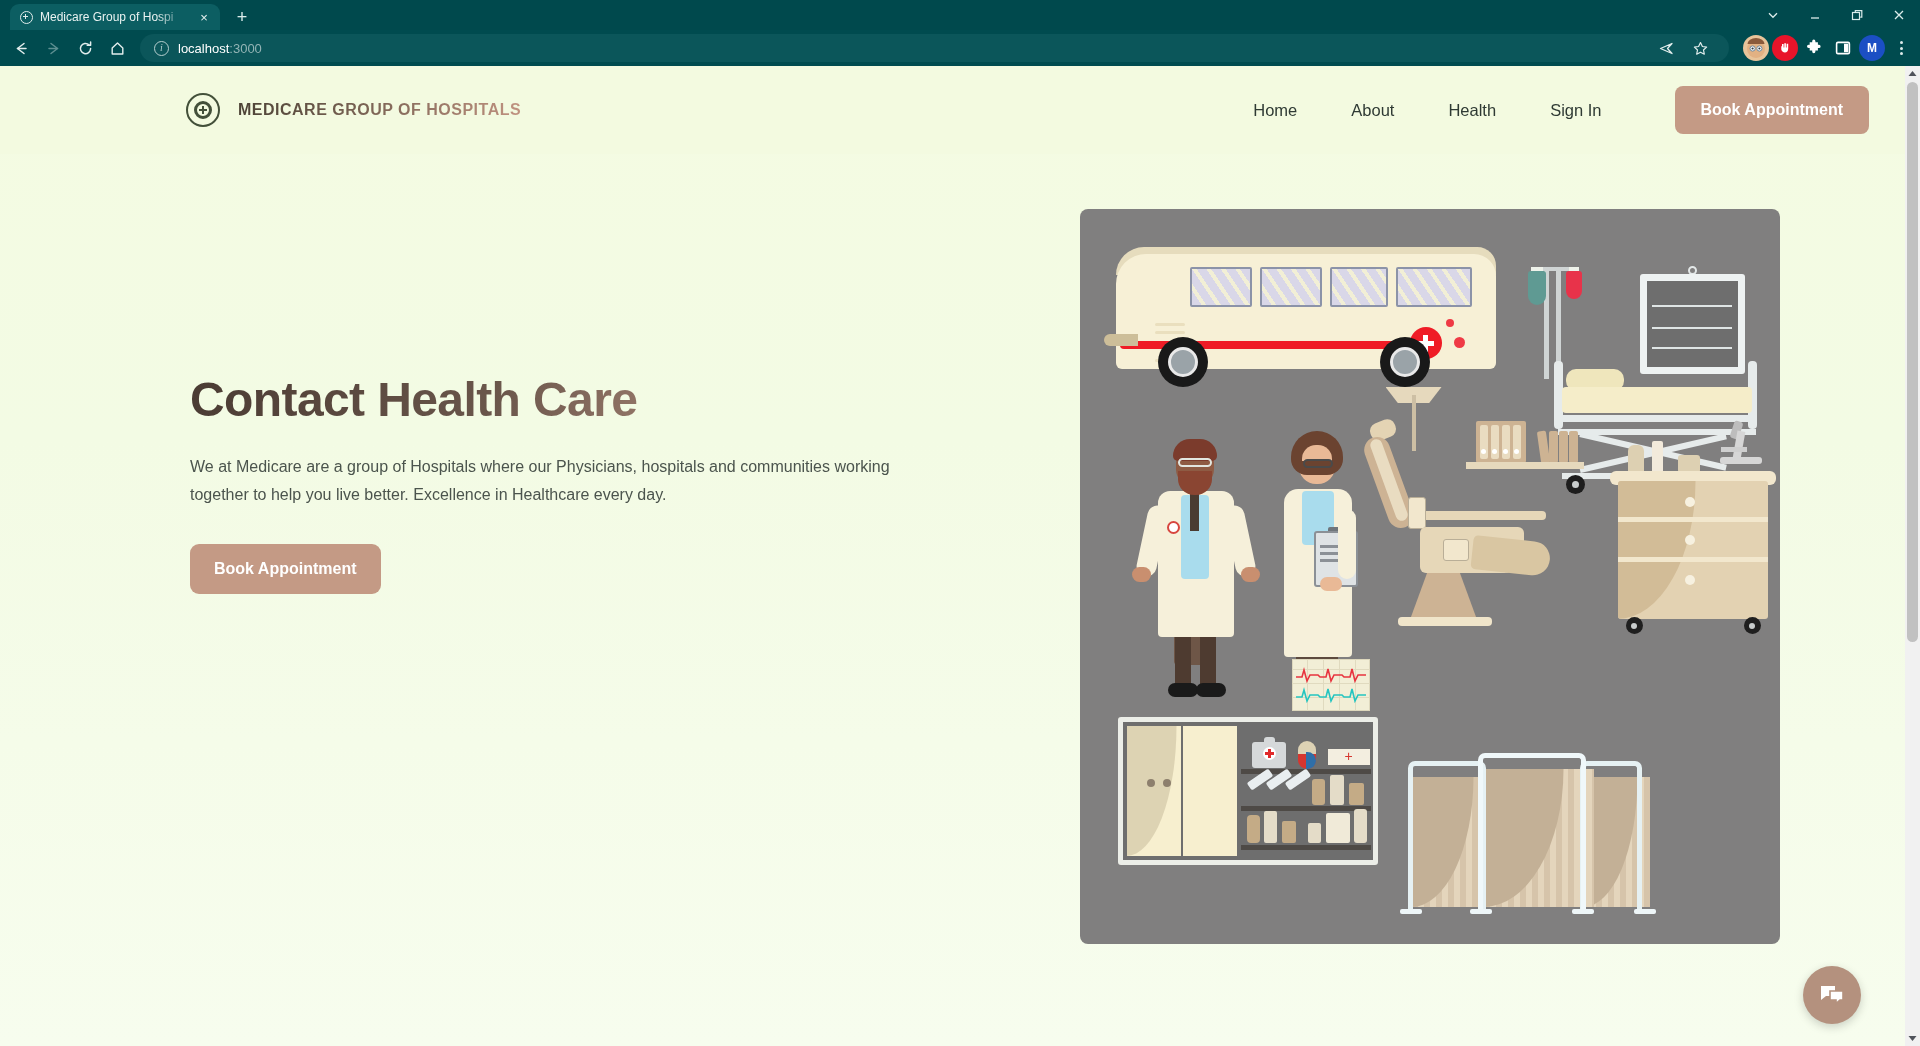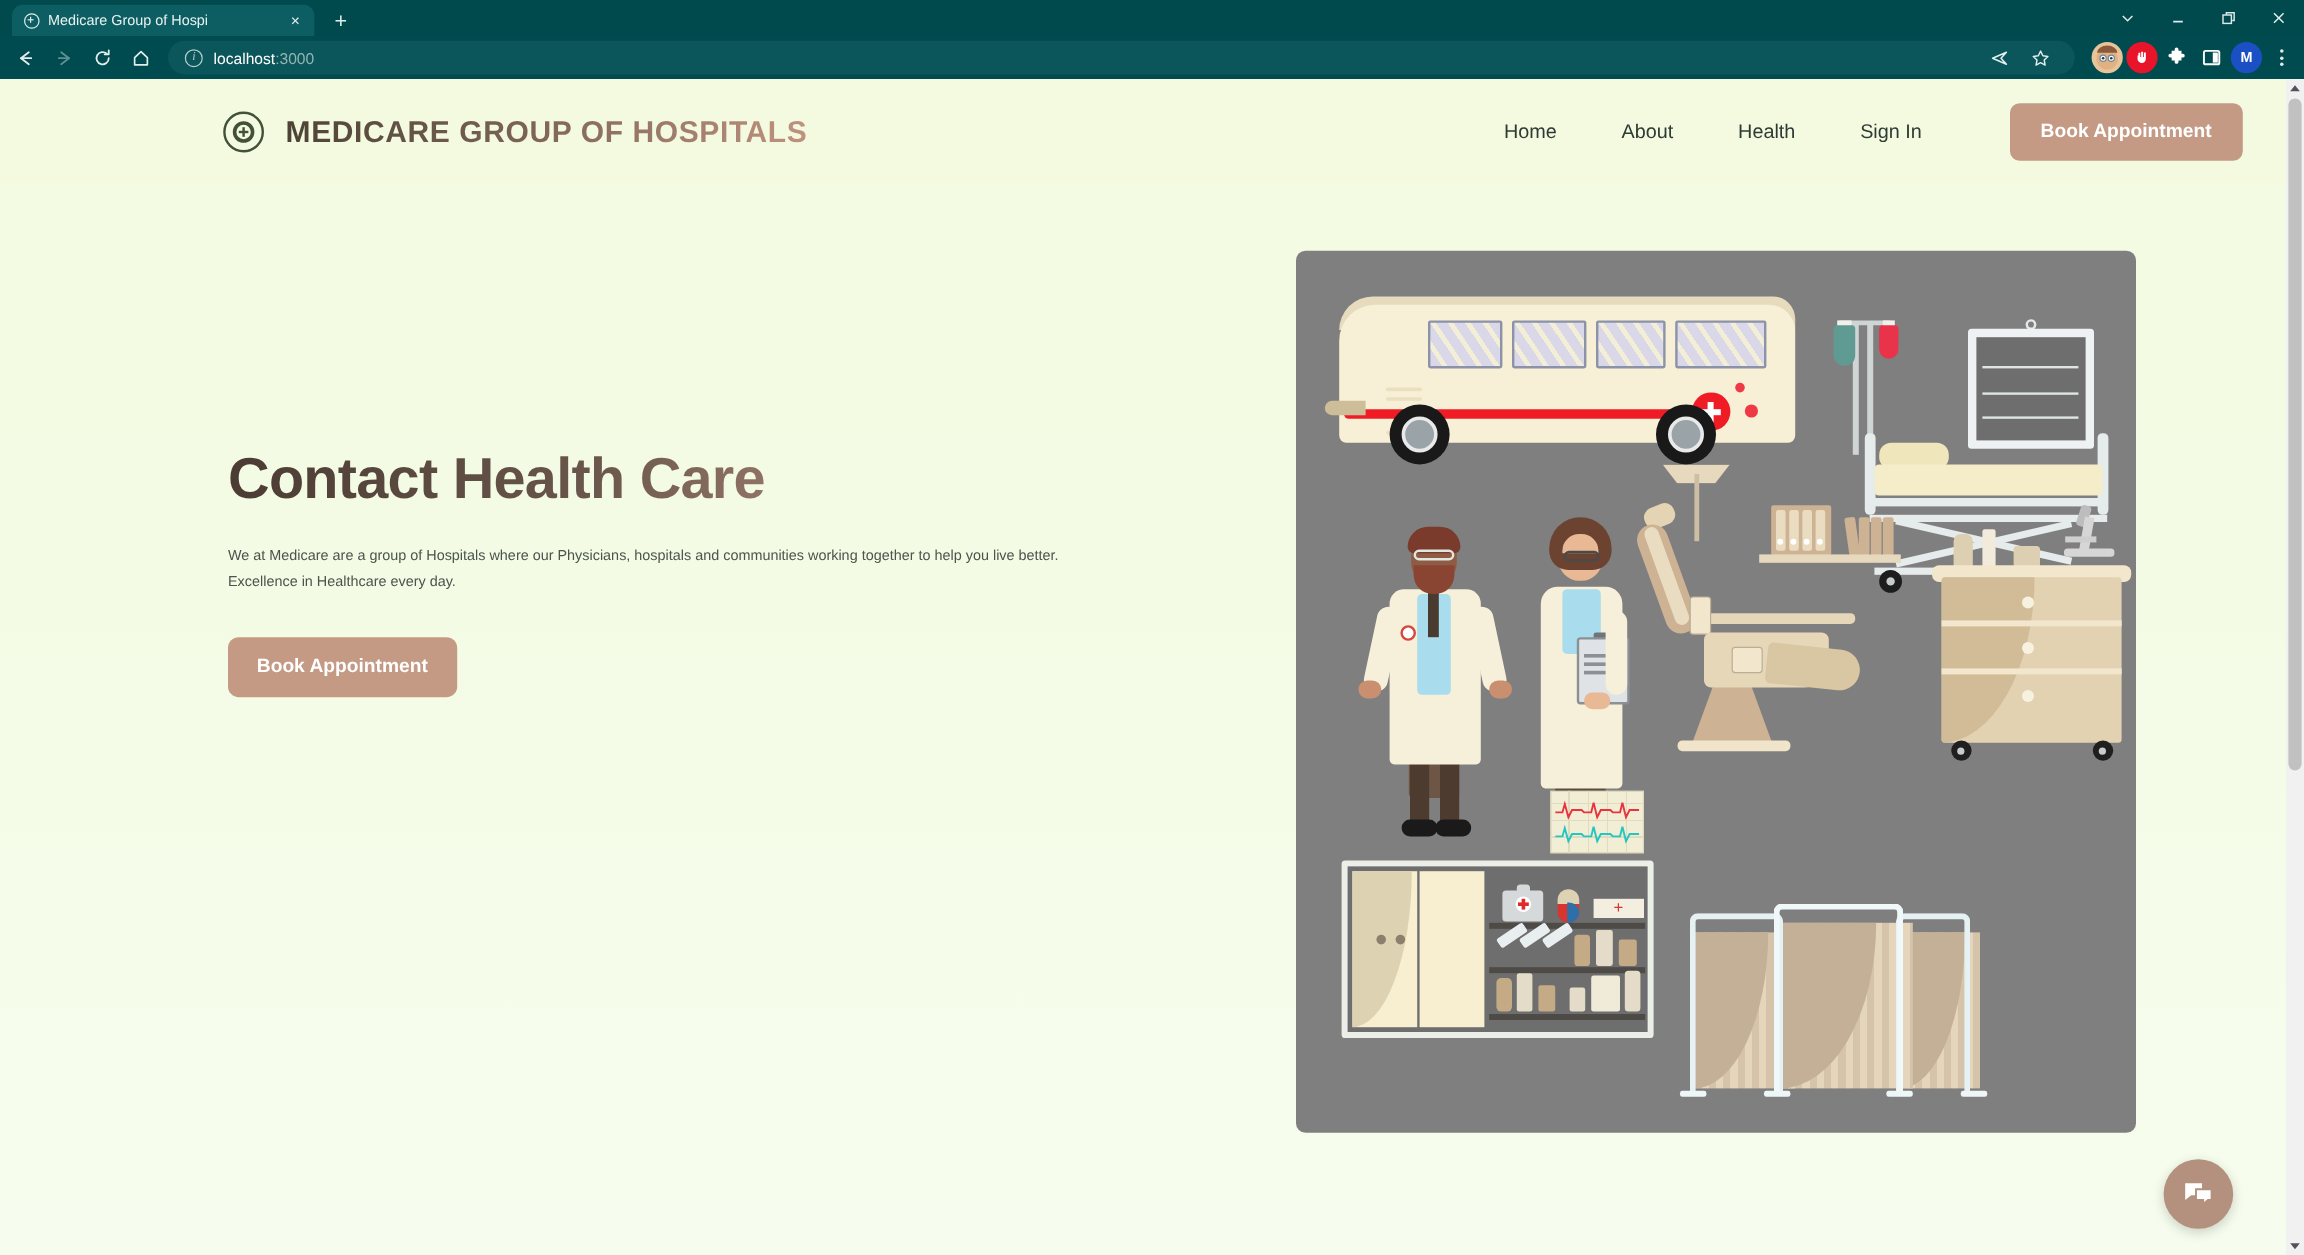--- a/index.html
+++ b/index.html
@@ -12,21 +12,21 @@
 
   
   .browser { width: 1920px; height: 1046px; display: flex; flex-direction: column; }
 
   .tabstrip {
     height: 30px; background: #00494d;
     display: flex; align-items: flex-end; position: relative;
     padding-left: 10px; flex-shrink: 0;
   }
   .tab {
-    height: 26px; width: 252px; background: #0c5e62;
+    height: 26px; width: 210px; background: #0c5e62;
     border-radius: 9px 9px 0 0;
     display: flex; align-items: center; gap: 7px;
     padding: 0 8px 0 10px; position: relative;
   }
   .tab-favicon {
     width: 13px; height: 13px; border-radius: 50%;
     border: 1.6px solid #dfeceb; position: relative; flex-shrink: 0;
   }
   .tab-favicon::before, .tab-favicon::after {
     content: ""; position: absolute; background: #dfeceb;
@@ -119,21 +119,21 @@
   .brand-mark .dot {
     width: 18px; height: 18px; border-radius: 50%;
     border: 3px solid #43503a; position: relative;
   }
   .brand-mark .dot::before, .brand-mark .dot::after {
     content: ""; position: absolute; background: #43503a;
   }
   .brand-mark .dot::before { width: 8px; height: 2.6px; left: 2px; top: 4.7px; }
   .brand-mark .dot::after { width: 2.6px; height: 8px; left: 4.7px; top: 2px; }
   .brand-text {
-    font-size: 25px; font-weight: 700; letter-spacing: 0.5px;
+    font-size: 16px; font-weight: 700; letter-spacing: 0.5px;
     background: linear-gradient(90deg, #4c4236 0%, #7a6354 45%, #c09280 100%);
     -webkit-background-clip: text; background-clip: text;
     -webkit-text-fill-color: transparent; color: #7a6354;
     white-space: nowrap;
   }
   .nav { margin-left: auto; display: flex; align-items: center; gap: 0; }
   .nav a {
     font-size: 16.5px; color: #2f3a34; text-decoration: none;
     padding: 0 27px; white-space: nowrap;
   }
@@ -148,21 +148,21 @@
   .hero { display: flex; padding: 55px 36px 0 190px; gap: 40px; }
   .hero-left { width: 760px; padding-top: 165px; }
   .hero-title {
     font-size: 48px; font-weight: 700; line-height: 1.07;
     letter-spacing: -0.6px;
     background: linear-gradient(100deg, #4a3b33 0%, #6a564b 40%, #a98676 72%, #c09484 100%);
     -webkit-background-clip: text; background-clip: text;
     -webkit-text-fill-color: transparent; color: #6a564b;
   }
   .hero-sub {
-    margin-top: 28px; font-size: 12px; line-height: 1.72;
+    margin-top: 28px; font-size: 16px; line-height: 1.72;
     color: #4b544d; max-width: 700px;
   }
   .btn-hero {
     margin-top: 36px; background: #c49a85; color: #fff; border: none;
     font-size: 16px; font-weight: 700; border-radius: 9px;
     padding: 16px 24px; font-family: "Liberation Sans", sans-serif;
   }
 
   
   .hero-right { flex: 1; display: flex; justify-content: center; }

